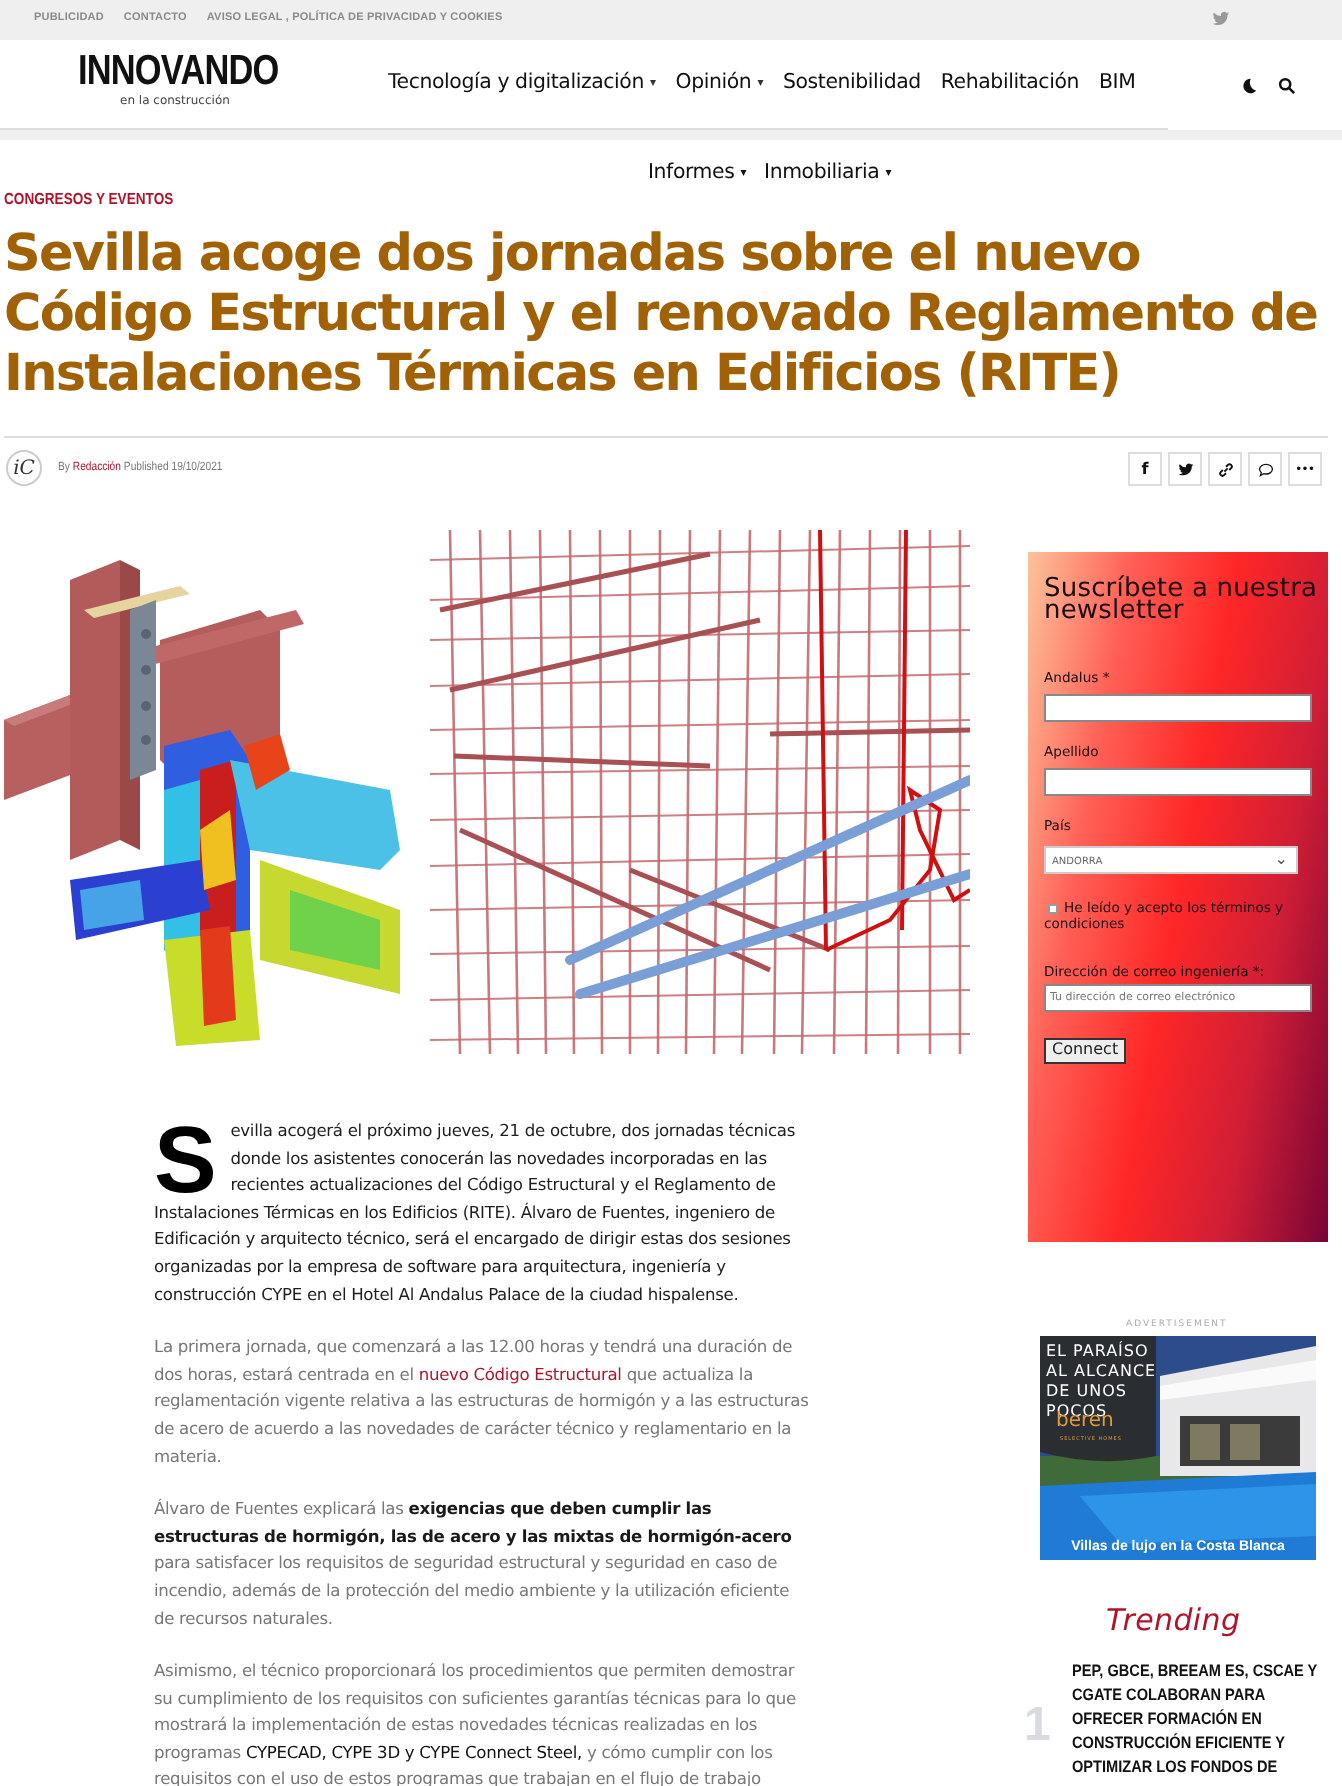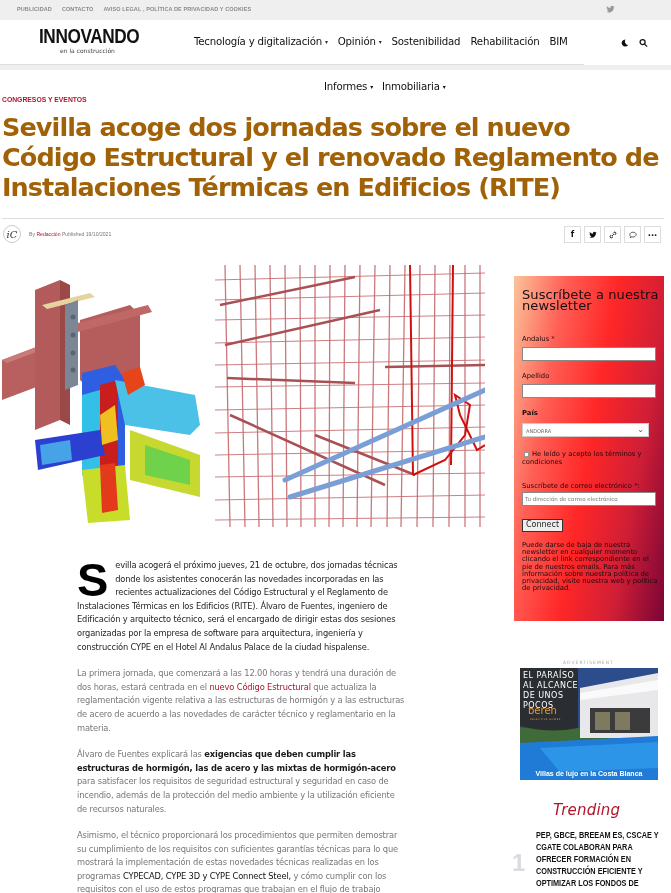--- a/index.html
+++ b/index.html
@@ -277,31 +277,30 @@
     <span>Asimismo, el técnico proporcionará los procedimientos que permiten demostrar su cumplimiento de los requisitos con suficientes garantías técnicas para lo que mostrará la implementación de estas novedades técnicas realizadas en los programas </span><span class="bold" style="font-weight:400;color:#111;">CYPECAD, CYPE 3D y CYPE Connect Steel,</span><span> y cómo cumplir con los requisitos con el uso de estos programas que trabajan en el flujo de trabajo</span>
   </p>
 </div>
 
 <div class="newsletter">
   <h3>Suscríbete a nuestra newsletter</h3>
   <div class="nl-label" style="top:59px;">Andalus *</div>
   <div class="nl-input" style="top:71px;"></div>
   <div class="nl-label" style="top:96px;">Apellido</div>
   <div class="nl-input" style="top:108px;"></div>
-  <div class="nl-label" style="top:133px;font-weight:bold;">País</div>
+  <div class="nl-label" style="top:133px;">País</div>
   <div class="nl-select" style="top:147px;">
     <span>ANDORRA</span>
     <span class="arrow">⌄</span>
   </div>
   <div style="position:absolute;left:10px;top:176px;width:5px;height:5px;background:#fff;border:1px solid #999;"></div>
   <div class="nl-text" style="top:174px;text-indent:10px;">He leído y acepto los términos y condiciones</div>
-  <div class="nl-text" style="top:206px;">Suscríbete de correo electrónico *:</div>
+  <div class="nl-text" style="top:206px;">Dirección de correo ingeniería *:</div>
   <div class="nl-email" style="top:216px;">Tu dirección de correo electrónico</div>
   <div class="nl-btn" style="top:243px;">Connect</div>
-  <div class="nl-text" style="top:266px;line-height:7.2px;">Puede darse de baja de nuestra newsletter en cualquier momento clicando el link correspondiente en el pie de nuestros emails. Para más información sobre nuestra política de privacidad, visite nuestra web y política de privacidad.</div>
 </div>
 
 <div class="ad-label">ADVERTISEMENT</div>
 <div class="ad">
   <svg width="138" height="112" viewBox="0 0 138 112" style="position:absolute;left:0;top:0;">
     <rect x="0" y="0" width="138" height="112" fill="#2c4c8c"></rect>
     <rect x="0" y="60" width="138" height="30" fill="#3f6b3a"></rect>
     <polygon points="60,20 138,5 138,70 60,70" fill="#e8e8ea"></polygon>
     <polygon points="60,25 138,12 138,22 60,32" fill="#fafafa"></polygon>
     <rect x="70" y="40" width="60" height="25" fill="#3b3b3b"></rect>

